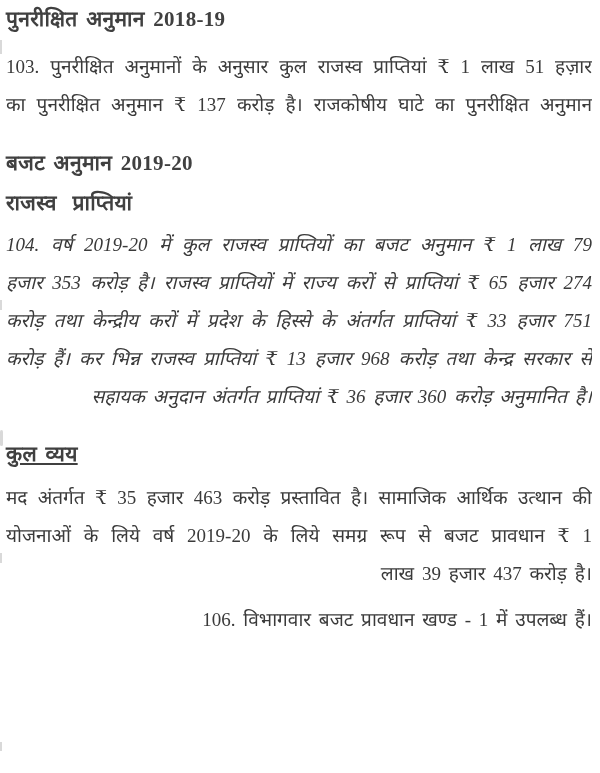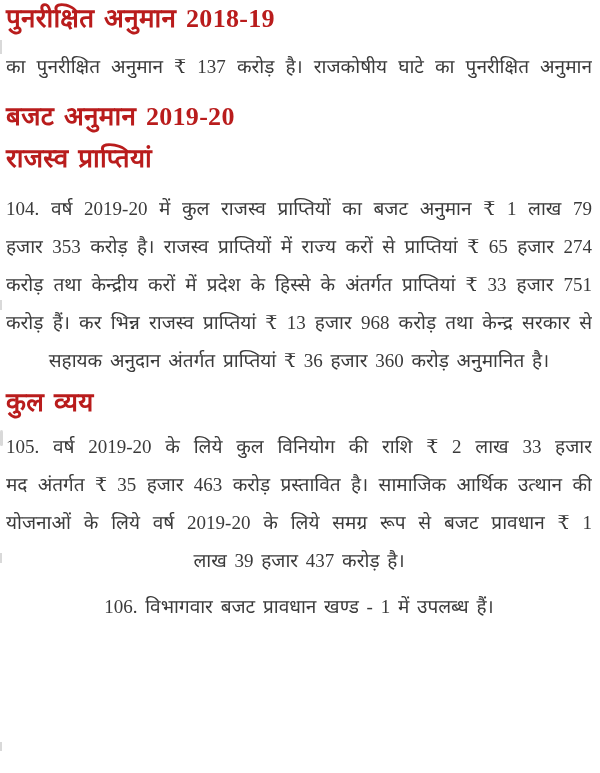--- a/index.html
+++ b/index.html
@@ -14,51 +14,51 @@
     font-family: "Liberation Serif", "DejaVu Serif", serif;
     color: #3a3a3a;
     position: relative;
   }
   .page {
     padding: 4px 8px 0 6px;
     position: relative;
   }
   .heading {
     font-weight: bold;
-    font-size: 26px;
+    font-size: 21px;
     line-height: 30px;
-    color: #b91c1c;
+    color: #404040;
     letter-spacing: 0.3px;
     word-spacing: 3px;
   }
-  .h-budget    { margin-top: 16px; }
-  .h-revenue   { margin-top: 12px; }
-  .h-expense   { margin-top: 8px; }
+  .h-budget    { margin-top: 24px; }
+  .h-revenue   { margin-top: 12px; font-family: Liberation Mono, monospace; }
+  .h-expense   { margin-top: 23px; text-decoration: underline; }
   .para {
     margin: 0;
   }
   .p103 { margin-top: 14px; }
-  .p104 { margin-top: 16px; }
+  .p104 { margin-top: 6px; font-style: italic; }
   .p105 { margin-top: 10px; }
   .p106 { margin-top: 8px; }
   .line {
     font-size: 19px;
     line-height: 38px;
     height: 38px;
     overflow: hidden;
     word-spacing: 1px;
   }
   
   .jl {
     text-align: justify;
     text-align-last: justify;
   }
   
   .ll {
-    text-align: center;
+    text-align: right;
     word-spacing: 3px;
   }
   
   .artifact {
     position: absolute;
     left: 0;
     background: #cfcfcf;
     opacity: 0.8;
   }
   .a1 { top: 40px;  width: 2px; height: 14px; }
@@ -74,39 +74,39 @@
 <div class="artifact a2"></div>
 <div class="artifact a3"></div>
 <div class="artifact a4"></div>
 <div class="artifact a5"></div>
 
 <div class="page">
 
   <div class="heading h-revised">पुनरीक्षित अनुमान 2018-19</div>
 
   <div class="para p103">
+    <div class="line jl">103. पुनरीक्षित अनुमानों के अनुसार कुल राजस्व प्राप्तियां ₹ 1 लाख 51 हज़ार</div>
     <div class="line jl">का पुनरीक्षित अनुमान ₹ 137 करोड़ है। राजकोषीय घाटे का पुनरीक्षित अनुमान</div>
   </div>
 
   <div class="heading h-budget">बजट अनुमान 2019-20</div>
 
   <div class="heading h-revenue">राजस्व प्राप्तियां</div>
 
   <div class="para p104">
     <div class="line jl">104. वर्ष 2019-20 में कुल राजस्व प्राप्तियों का बजट अनुमान ₹ 1 लाख 79</div>
     <div class="line jl">हजार 353 करोड़ है। राजस्व प्राप्तियों में राज्य करों से प्राप्तियां ₹ 65 हजार 274</div>
     <div class="line jl">करोड़ तथा केन्द्रीय करों में प्रदेश के हिस्से के अंतर्गत प्राप्तियां ₹ 33 हजार 751</div>
     <div class="line jl">करोड़ हैं। कर भिन्न राजस्व प्राप्तियां ₹ 13 हजार 968 करोड़ तथा केन्द्र सरकार से</div>
     <div class="line ll">सहायक अनुदान अंतर्गत प्राप्तियां ₹ 36 हजार 360 करोड़ अनुमानित है।</div>
   </div>
 
   <div class="heading h-expense">कुल व्यय</div>
 
   <div class="para p105">
-    <div class="line jl">105. वर्ष 2019-20 के लिये कुल विनियोग की राशि ₹ 2 लाख 33 हजार</div>
     <div class="line jl">मद अंतर्गत ₹ 35 हजार 463 करोड़ प्रस्तावित है। सामाजिक आर्थिक उत्थान की</div>
     <div class="line jl">योजनाओं के लिये वर्ष 2019-20 के लिये समग्र रूप से बजट प्रावधान ₹ 1</div>
     <div class="line ll">लाख 39 हजार 437 करोड़ है।</div>
   </div>
 
   <div class="para p106">
     <div class="line ll">106. विभागवार बजट प्रावधान खण्ड - 1 में उपलब्ध हैं।</div>
   </div>
 
 </div>

